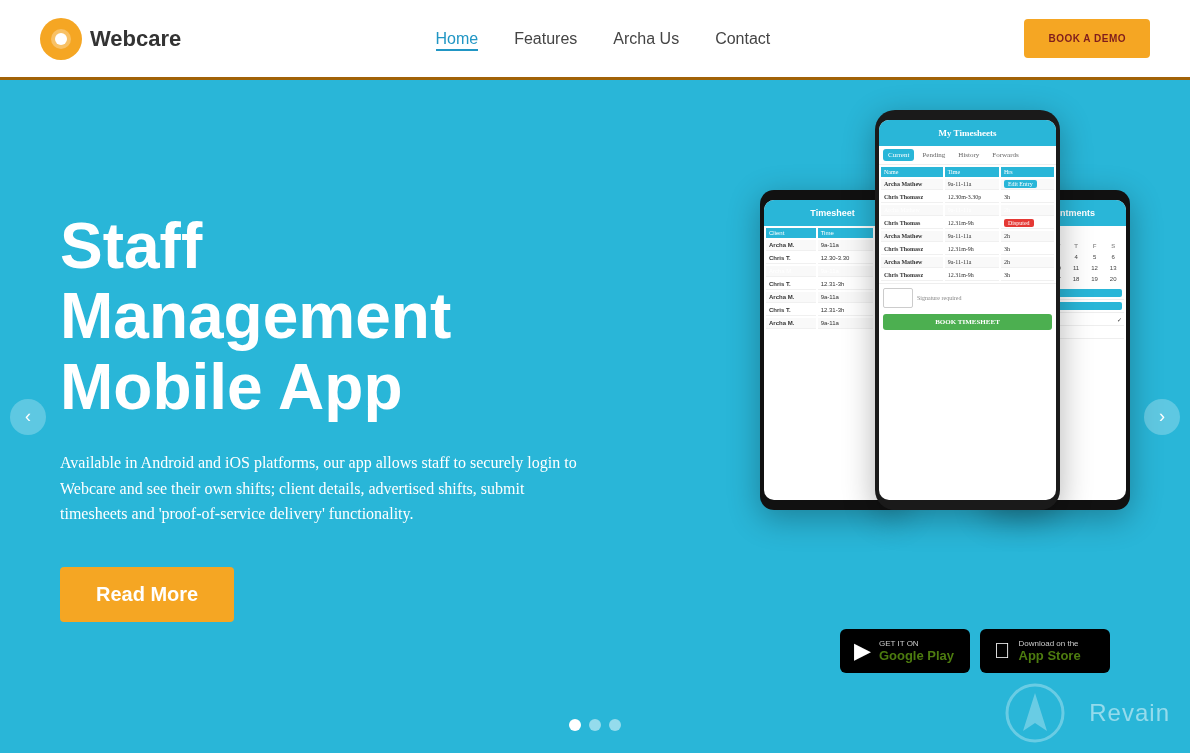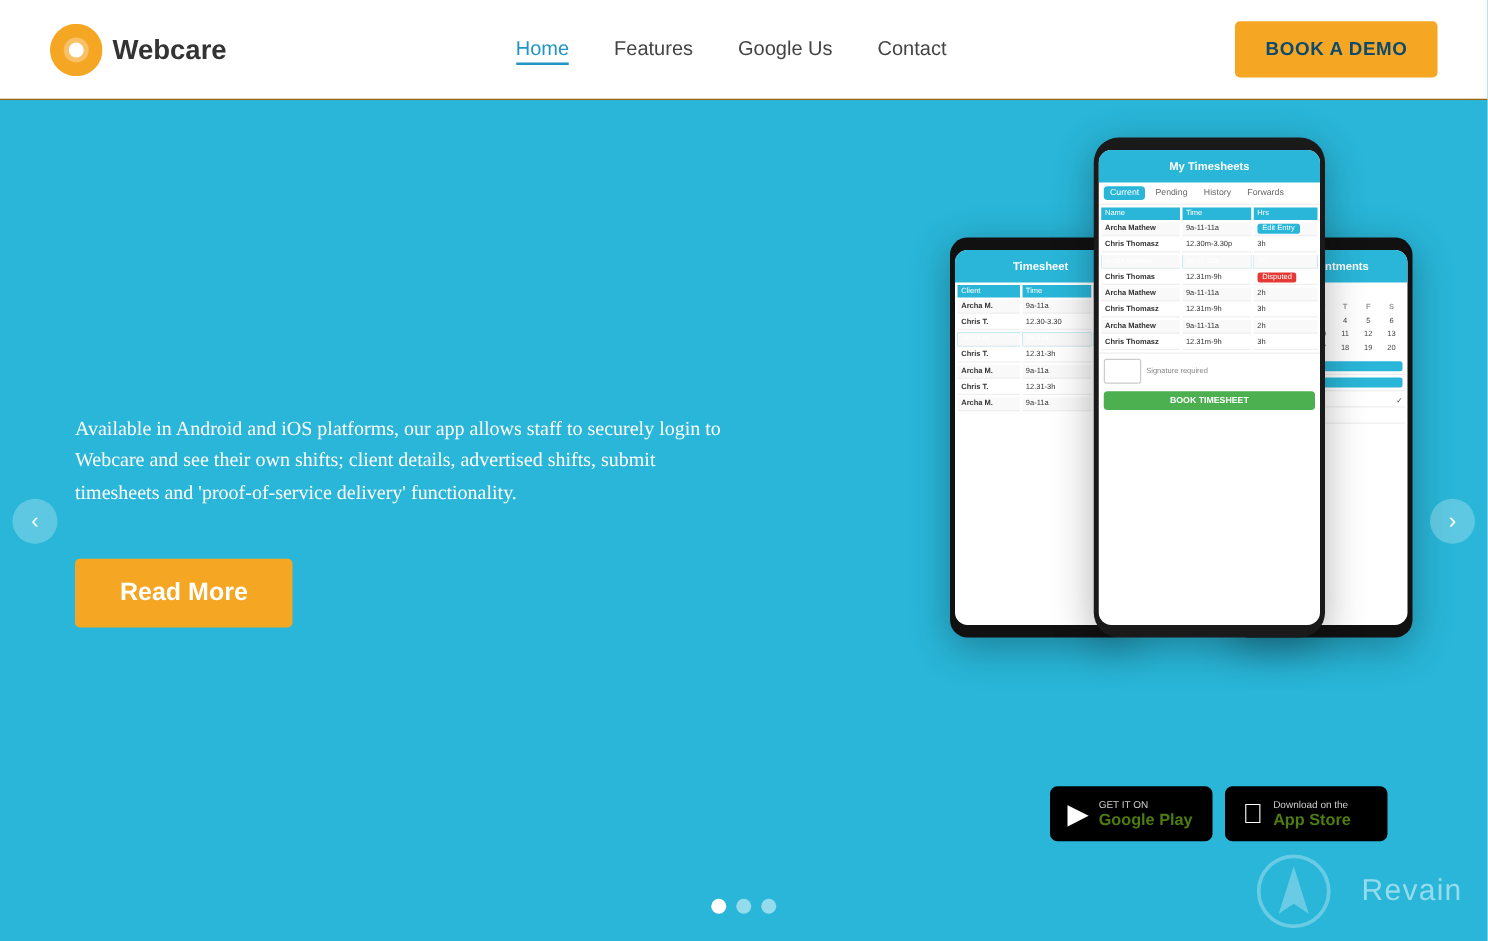--- a/index.html
+++ b/index.html
@@ -6,21 +6,21 @@
     body { font-family: 'Arial', sans-serif; width: 1190px; overflow-x: hidden; }
 
     
     .navbar {
       display: flex;
       align-items: center;
       justify-content: space-between;
       padding: 0 40px;
       height: 80px;
       background: #fff;
-      border-bottom: 1px solid #a16207;
+      border-bottom: 3px solid #a16207;
     }
     .logo-area {
       display: flex;
       align-items: center;
       gap: 8px;
     }
     .logo-icon {
       width: 42px;
       height: 42px;
     }
@@ -40,24 +40,24 @@
       color: #444;
       font-size: 16px;
     }
     .nav-links li a.active {
       color: #2196c4;
       border-bottom: 2px solid #2196c4;
       padding-bottom: 2px;
     }
     .book-demo-btn {
       background: #f5a623;
-      color: #0c4a6e;
+      color: #7f1d1d;
       border: none;
       padding: 14px 24px;
-      font-size: 15px;
+      font-size: 10px;
       font-weight: 700;
       border-radius: 4px;
       cursor: pointer;
       letter-spacing: 0.5px;
     }
 
     
     .hero {
       background: #29b6d8;
       position: relative;
@@ -293,35 +293,39 @@
   </div>
 
   <ul class="nav-links">
     <li>
       <a href="#" class="active">Home</a>
     </li>
     <li>
       <a href="#">Features</a>
     </li>
     <li>
-      <a href="#">Google Us</a>
+      <a href="#">Archa Us</a>
     </li>
     <li>
       <a href="#">Contact</a>
     </li>
   </ul>
 
   <button class="book-demo-btn">BOOK A DEMO</button>
 </nav>
 
 <section class="hero">
 
   <button class="arrow-left">‹</button>
 
   <div class="hero-left">
+    <h1 class="hero-title">
+      <span>Staff Management</span><br>
+      <span>Mobile App</span>
+    </h1>
     <p class="hero-desc">Available in Android and iOS platforms, our app allows staff to securely login to Webcare and see their own shifts; client details, advertised shifts, submit timesheets and 'proof-of-service delivery' functionality.</p>
     <button class="read-more-btn">Read More</button>
   </div>
 
   <div class="hero-phones" style="right: 60px; top: 20px;">
 
     <div class="phone-mockup phone-back-left" style="left: 0; top: 90px; width: 145px; height: 320px;">
       <div class="phone-screen">
         <div class="screen-header">
           <span>Timesheet</span>
@@ -366,21 +370,21 @@
           <tr class="ts-row">
                 <td class="ts-name">Archa M.</td>
                 <td>9a-11a</td>
                 <td>2h</td>
               </tr>
         </tbody>
           </table>
       </div>
     </div>
 
-    <div class="phone-mockup phone-center" style="left: 115px; top: 10px; width: 185px; height: 400px; z-index: 3;">
+    <div class="phone-mockup phone-center" style="left: 115px; top: 10px; width: 185px; height: 400px; z-index: 3; font-family: Liberation Serif, serif;">
       <div class="phone-screen">
         <div class="screen-header">
           <span>My Timesheets</span>
         </div>
 
         <div style="display:flex; padding: 3px 4px; gap: 3px; border-bottom: 1px solid #eee;">
           <span style="font-size:7px; background:#29b6d8; color:#fff; padding:2px 5px; border-radius:3px;">Current</span>
           <span style="font-size:7px; color:#666; padding:2px 5px;">Pending</span>
           <span style="font-size:7px; color:#666; padding:2px 5px;">History</span>
           <span style="font-size:7px; color:#666; padding:2px 5px;">Forwards</span>

